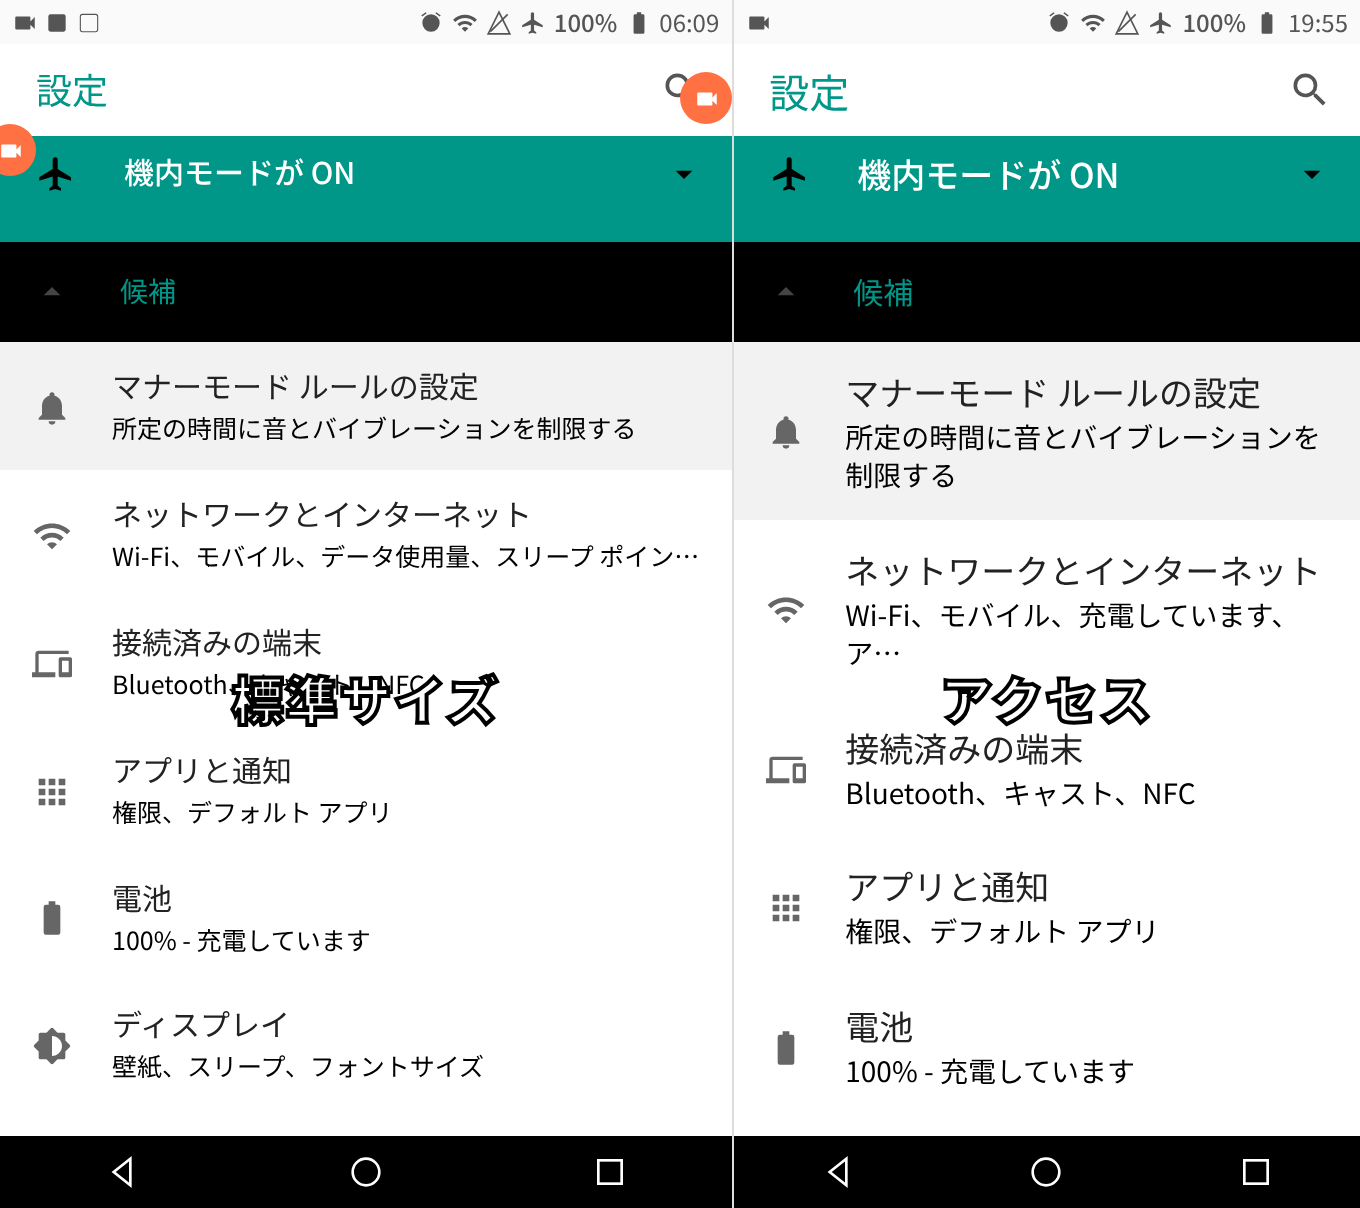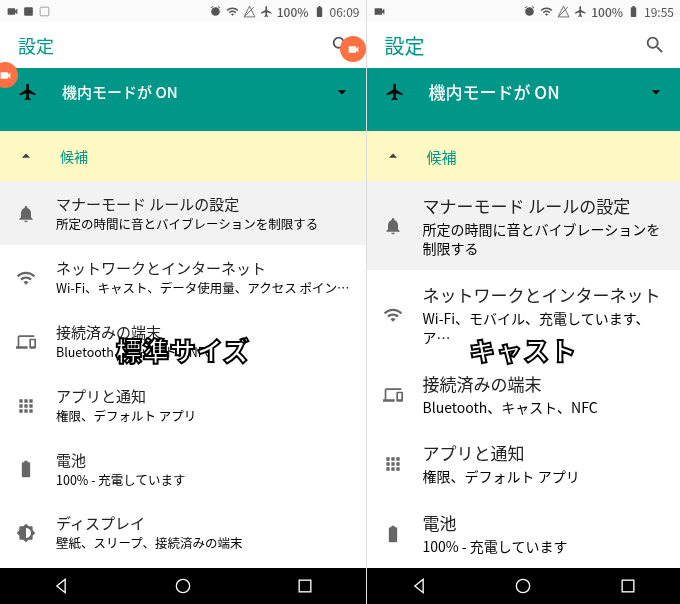--- a/index.html
+++ b/index.html
@@ -10,25 +10,25 @@
 
   .status { height: 22px; background: #fafafa; color: #555; display: flex; align-items: center; justify-content: flex-end; padding: 0 6px; font-size: 12px; gap: 4px; }
   .status .left-icons { margin-right: auto; display: flex; gap: 3px; align-items: center; }
   .status svg, .status .ic { width: 13px; height: 13px; }
   .status .batt { font-weight: 500; }
 
   .appbar { height: 46px; display: flex; align-items: center; padding: 0 14px 0 18px; color: #009688; font-size: 18px; }
   .appbar .title { flex: 1; }
   .appbar .search { color: #555; }
 
-  .banner { background: #009688; color: #fff; height: 63px; display: flex; align-items: center; padding: 0 14px 16px 18px; font-size: 15px; }
+  .banner { background: #009688; color: #fff; height: 53px; display: flex; align-items: center; padding: 0 14px 16px 18px; font-size: 15px; }
   .banner .plane { margin-right: 24px; }
   .banner .txt { flex: 1; font-weight: 500; }
 
-  .section-head { height: 50px; display: flex; align-items: center; padding: 0 16px 0 16px; color: #009688; font-size: 14px; background: #fef9c3; }
+  .section-head { height: 50px; display: flex; align-items: center; padding: 0 16px 0 16px; color: #009688; font-size: 14px; background: #000000; }
   .section-head .chev { margin-right: 24px; color: #444; }
 
   .list { flex: 1; overflow: hidden; }
   .row { display: flex; padding: 12px 16px; align-items: center; }
   .row.hl { background: #f2f2f2; }
   .row .ricon { width: 40px; display: flex; align-items: center; color: #666; padding-top: 2px; }
   .row .rbody { flex: 1; min-width: 0; }
   .row .rtitle { font-size: 15px; color: #222; margin-bottom: 2px; white-space: nowrap; overflow: hidden; text-overflow: ellipsis; }
   .row .rsub { font-size: 12.5px; color: #000000; white-space: nowrap; overflow: hidden; text-overflow: ellipsis; }
 
@@ -188,21 +188,21 @@
           </div>
         </div>
         <div class="row">
           <div class="ricon">
             <svg viewBox="0 0 24 24" width="20" height="20">
               <use href="#i-wifi" fill="#666"></use>
             </svg>
           </div>
           <div class="rbody">
             <div class="rtitle">ネットワークとインターネット</div>
-            <div class="rsub">Wi-Fi、キャスト、データ使用量、アクセス ポイン…</div>
+            <div class="rsub">Wi-Fi、モバイル、データ使用量、スリープ ポイン…</div>
           </div>
         </div>
         <div class="row">
           <div class="ricon">
             <svg viewBox="0 0 24 24" width="20" height="20">
               <use href="#i-devices" fill="#666"></use>
             </svg>
           </div>
           <div class="rbody">
             <div class="rtitle">接続済みの端末</div>
@@ -232,21 +232,21 @@
           </div>
         </div>
         <div class="row">
           <div class="ricon">
             <svg viewBox="0 0 24 24" width="20" height="20">
               <use href="#i-display" fill="#666"></use>
             </svg>
           </div>
           <div class="rbody">
             <div class="rtitle">ディスプレイ</div>
-            <div class="rsub">壁紙、スリープ、接続済みの端末</div>
+            <div class="rsub">壁紙、スリープ、フォントサイズ</div>
           </div>
         </div>
         <div class="row">
           <div class="ricon">
             <svg viewBox="0 0 24 24" width="20" height="20">
               <use href="#i-sound" fill="#666"></use>
             </svg>
           </div>
           <div class="rbody">
             <div class="rtitle">音</div>
@@ -380,21 +380,21 @@
             <svg viewBox="0 0 24 24" width="20" height="20">
               <use href="#i-display" fill="#666"></use>
             </svg>
           </div>
           <div class="rbody">
             <div class="rtitle">ディスプレイ</div>
           </div>
         </div>
       </div>
 
-    <div class="overlay"><span>キャスト</span></div>
+    <div class="overlay"><span>アクセス</span></div>
 
     <div class="navbar">
       <svg viewBox="0 0 24 24">
           <use href="#i-back"></use>
         </svg>
       <svg viewBox="0 0 24 24">
           <use href="#i-home"></use>
         </svg>
       <svg viewBox="0 0 24 24">
           <use href="#i-recent"></use>

